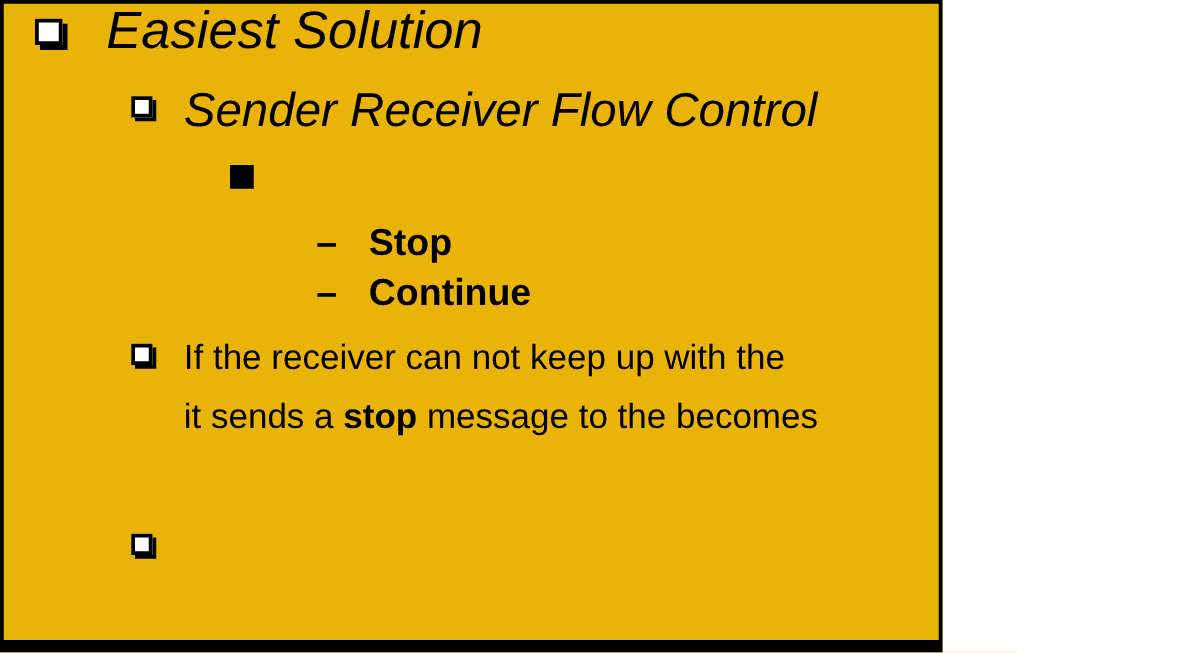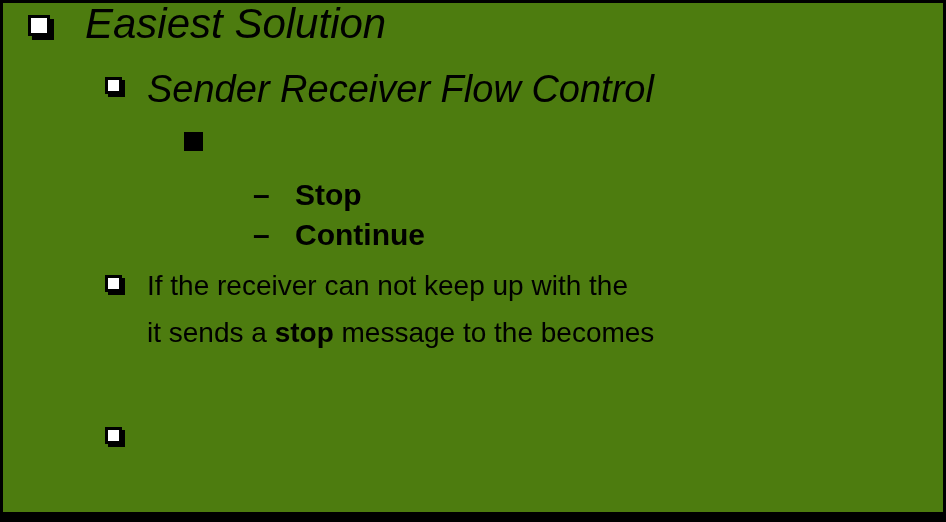--- a/index.html
+++ b/index.html
@@ -3,23 +3,23 @@
 <meta charset="utf-8">
 <style>
   html, body {
     margin: 0;
     padding: 0;
     background: #ffffff;
   }
   #slide {
     position: relative;
     box-sizing: border-box;
-    width: 946px;
+    width: 754px;
     height: 522px;
-    background: #4d7c0f;
+    background: #eab308;
     border: 3px solid #000000;
     border-bottom-width: 10px;
     font-family: "Liberation Sans", "DejaVu Sans", sans-serif;
     color: #000000;
     overflow: hidden;
   }
   .abs { position: absolute; white-space: nowrap; }
 
   
   .heading { font-size: 42px; line-height: 43px; font-style: italic; }

